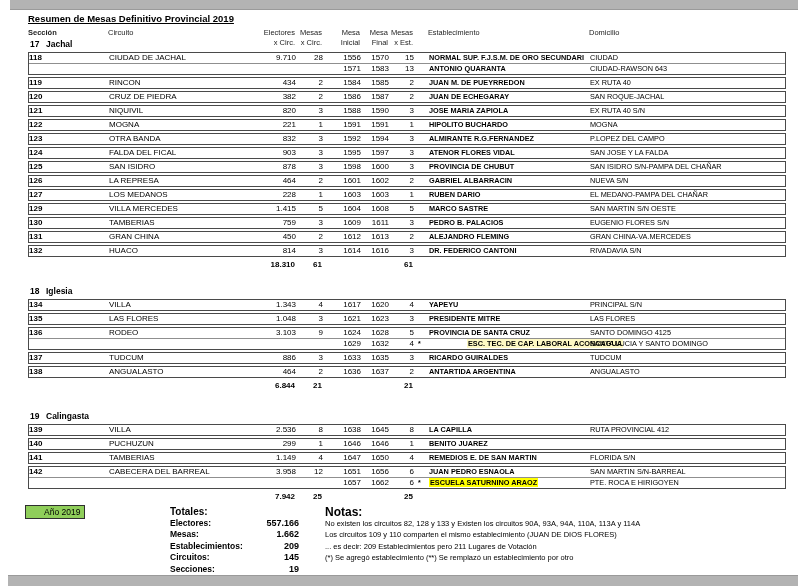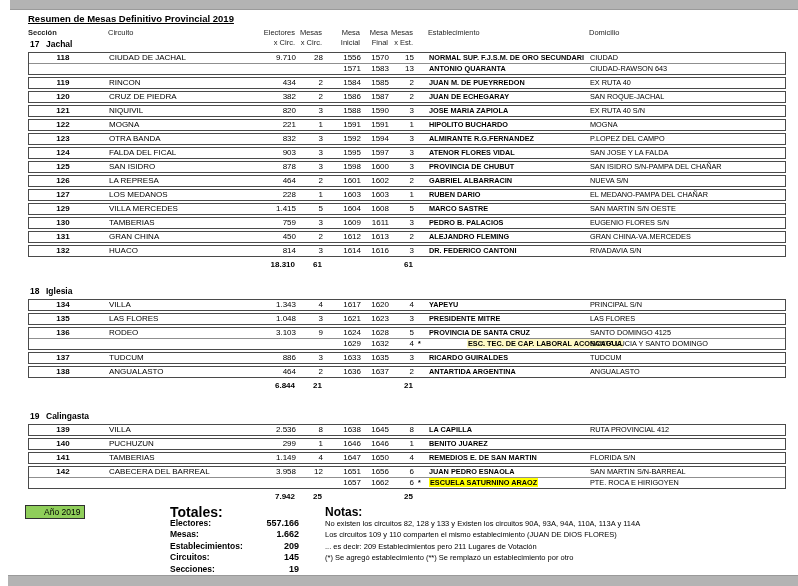--- a/index.html
+++ b/index.html
@@ -23,35 +23,35 @@
   #colhead .c2{padding-left:6px}
   #colhead .c9{padding-left:1px}
 
   .sec-label{position:absolute;left:30px;font-size:8.5px;font-weight:bold;white-space:nowrap}
   .sec-label .num{display:inline-block;min-width:16px}
 
   .sec-box{position:absolute;left:28px;width:758px}
   .circ{border:1px solid #4a4a4a;margin-bottom:2px;background:#fff}
   .line{height:10px;line-height:10px;font-size:8px;white-space:nowrap}
   .line + .line{border-top:1px solid #8f8f8f}
-  .c1{text-align:center;padding-right:6px;font-weight:bold}
+  .c1{text-align:left;padding-right:6px;font-weight:bold}
   .c2{padding-left:6px}
   .rt{text-align:right;padding-right:2px}
   .c8{padding-left:2px;font-size:7px;font-weight:bold}
   .c9{padding-left:1px;font-weight:bold;font-size:7.3px;overflow:visible}
   .c10{font-size:7.3px}
   .hl{padding:0 1px}
 
   .totrow{font-weight:bold;font-size:8px;height:11px;line-height:11px;margin-top:1px}
 
   #badge{position:absolute;left:25px;top:505px;background:#8fce5a;border:1px solid #2f2f2f;
          font-size:8.5px;padding:1px 4px;white-space:nowrap}
 
   #totales{position:absolute;left:170px;top:506px}
-  .t-title{font-size:14px;font-weight:bold;line-height:12px}
+  .t-title{font-size:10px;font-weight:bold;line-height:12px}
   .t-row{display:grid;grid-template-columns:85px 44px;line-height:11.4px}
   .t-label{font-size:8.5px;font-weight:bold}
   .t-val{text-align:right;font-weight:bold;font-size:9px}
 
   #notas{position:absolute;left:325px;top:506px;width:466px}
   .n-title{font-size:12px;font-weight:bold;line-height:12px}
   .n-line{font-size:7.5px;line-height:11.4px;white-space:nowrap}
 </style>
 </head>
 <body>

